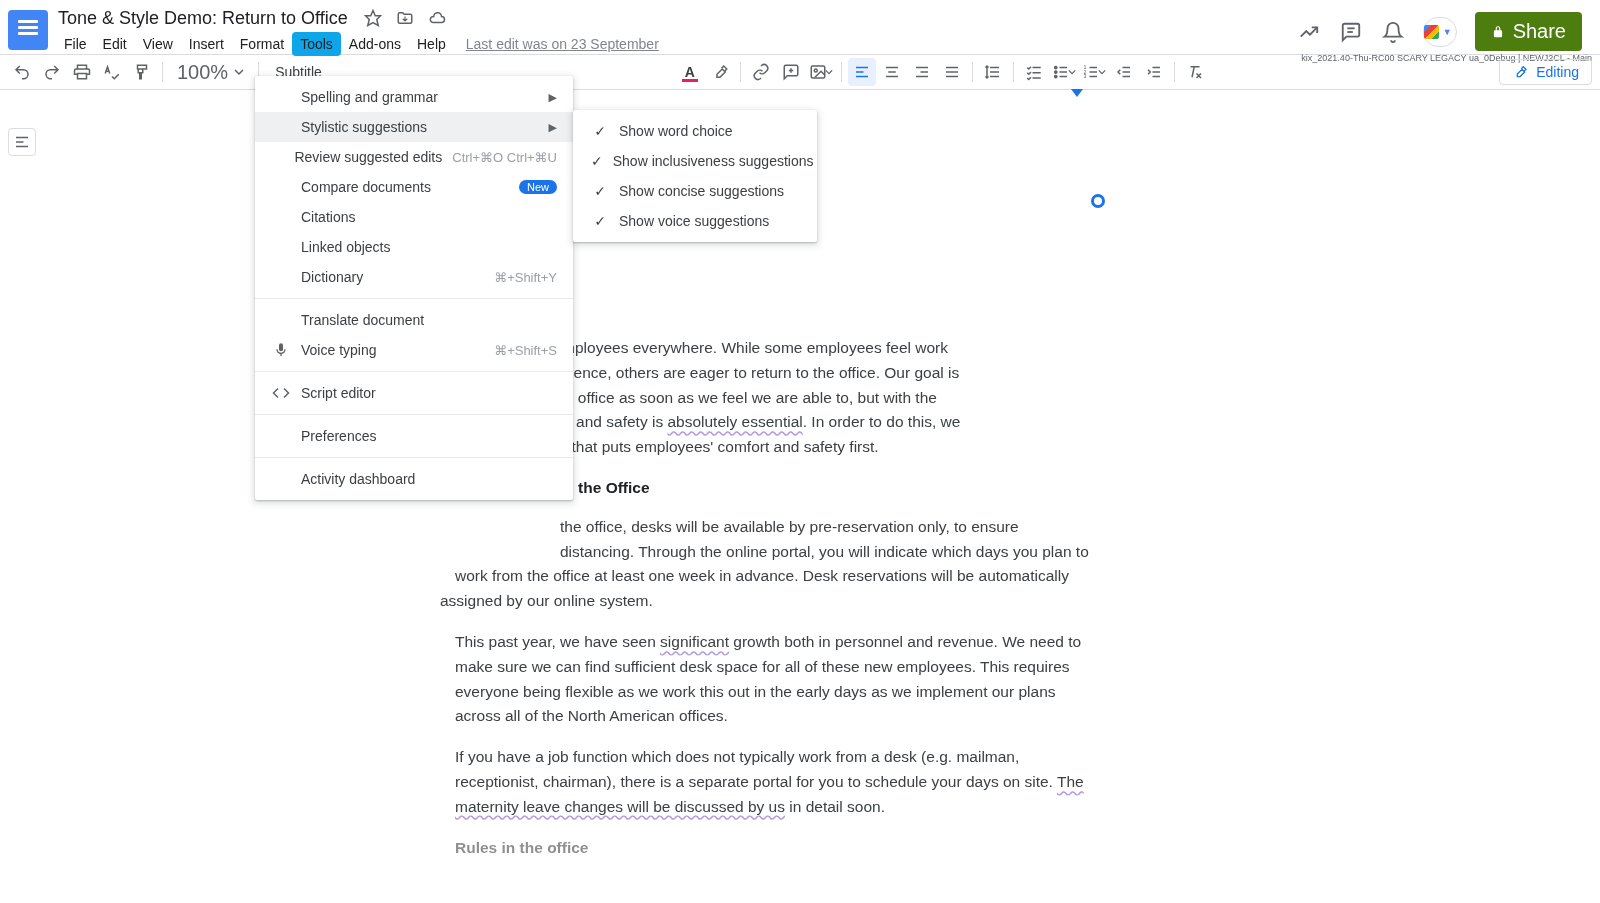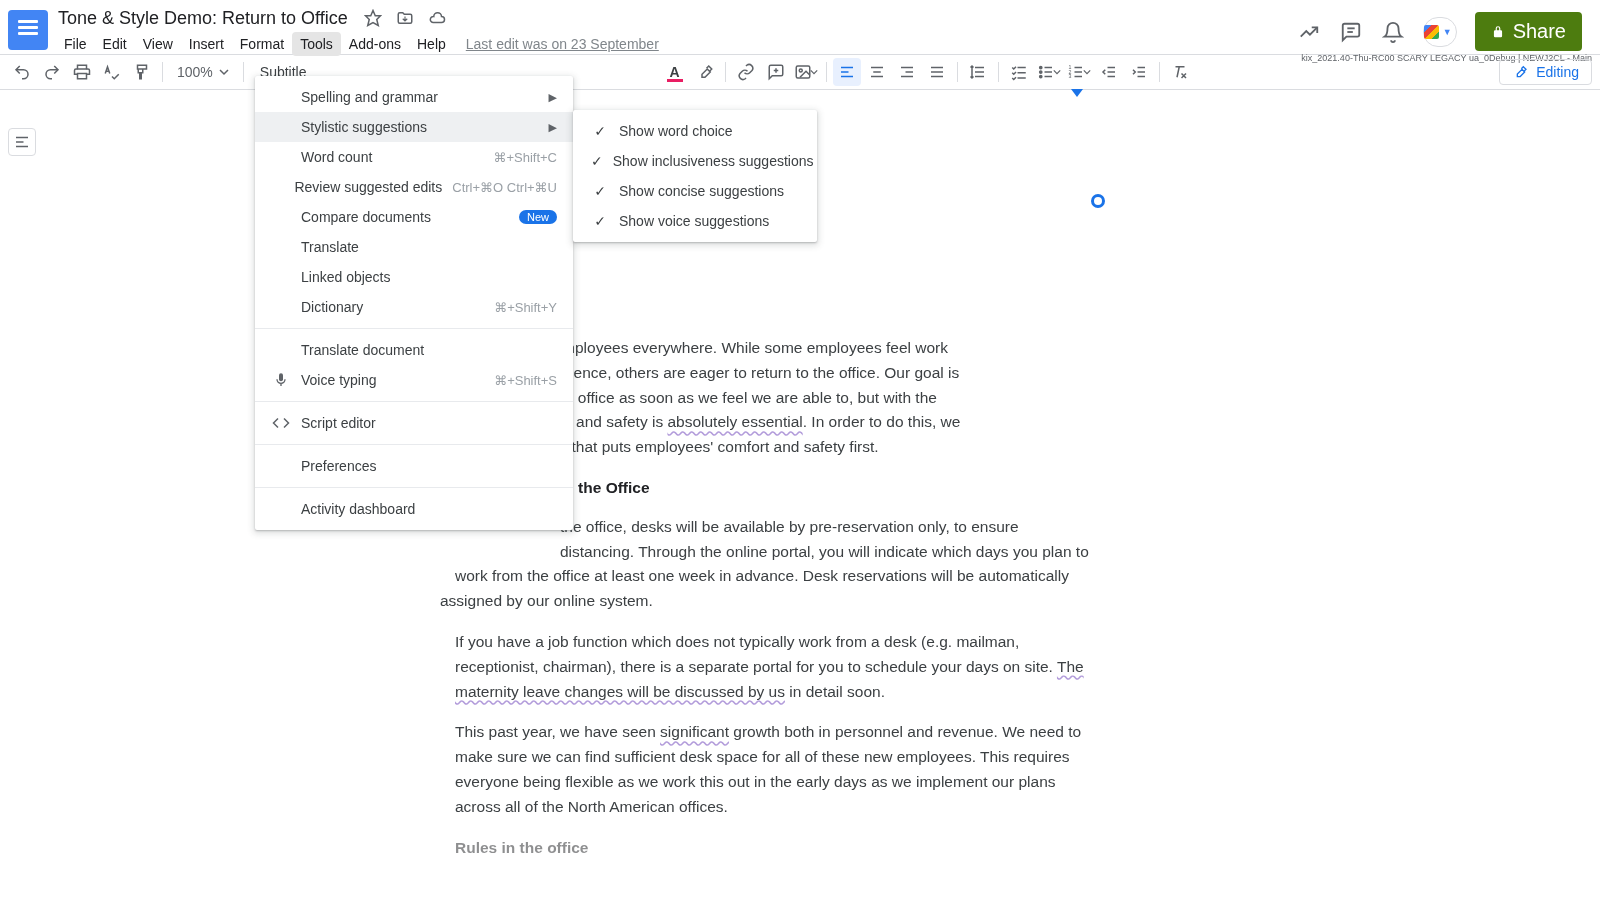--- a/index.html
+++ b/index.html
@@ -58,21 +58,21 @@
     height: 28px;
     font-size: 14px;
     color: #202124;
   }
   .menubar .menu-item {
     padding: 4px 8px;
     border-radius: 4px;
     cursor: pointer;
   }
   .menubar .menu-item.active {
-    background: #e5e5e5;
+    background: #0ea5e9;
   }
   .last-edit {
     color: #80868b;
     text-decoration: underline;
     margin-left: 12px;
     font-size: 14px;
   }
   .right-actions {
     display: flex;
     align-items: center;
@@ -113,21 +113,21 @@
   }
   .tb-btn {
     width: 28px; height: 28px;
     display:flex; align-items:center; justify-content:center;
     color:#5f6368; cursor:pointer; border-radius:4px;
   }
   .tb-btn.active { background:#e8f0fe; color:#1a73e8; }
   .tb-sep { width:1px; height:20px; background:#dadce0; margin:0 4px; }
   .zoom-box {
     display:flex; align-items:center; gap:6px;
-    padding: 0 8px; color:#5f6368; font-size:14px; cursor:pointer;
+    padding: 0 8px; color:#5f6368; font-size:20px; cursor:pointer;
   }
   .style-box {
     padding: 0 10px; color:#3c4043; font-size:14px; cursor:pointer;
     min-width: 44px;
   }
   .text-color { position:relative; }
   .text-color::after {
     content:""; position:absolute; left:6px; right:6px; bottom:4px; height:3px; background:#e91e63;
   }
   .editing-pill {
@@ -481,57 +481,52 @@
     <span>t employee comfort and safety is </span><span class="wavy">absolutely essential</span><span>. In order to do this, we</span><br>
     <span>eturn to office plan that puts employees' comfort and safety first.</span>
   </p>
   <p class="section-h"><span style="margin-left:120px">in the Office</span></p>
   <p>
     <span style="margin-left:120px">the office, desks will be available by pre-reservation only, to ensure</span><br>
     <span style="margin-left:120px">distancing. Through the online portal, you will indicate which days you plan to</span><br>
     <span style="margin-left:15px">work from the office at least one week in advance.  Desk reservations will be automatically assigned by our online system.</span>
   </p>
   <p style="margin-left:15px">
-    <span>If you have a job function which does not typically work from a desk (e.g. mailman, receptionist, chairman), there is a separate portal for you to schedule your days on site. </span><span class="wavylink">The maternity leave changes will be discussed by us</span><span> in detail soon.</span>
+    <span>This past year, we have seen </span><span class="wavy">significant</span><span> growth both in personnel and revenue. We need to make sure we can find sufficient desk space for all of these new employees. This requires everyone being flexible as we work this out in the early days as we implement our plans across all of the North American offices.</span>
   </p>
   <p style="margin-left:15px">
-    <span>This past year, we have seen </span><span class="wavy">significant</span><span> growth both in personnel and revenue. We need to make sure we can find sufficient desk space for all of these new employees. This requires everyone being flexible as we work this out in the early days as we implement our plans across all of the North American offices.</span>
+    <span>If you have a job function which does not typically work from a desk (e.g. mailman, receptionist, chairman), there is a separate portal for you to schedule your days on site. </span><span class="wavylink">The maternity leave changes will be discussed by us</span><span> in detail soon.</span>
   </p>
   <p class="section-h" style="margin-left:15px; opacity:.5"><span>Rules in the office</span></p>
 </div>
 
 <div id="tools-menu" class="menu-panel">
     <div class="row">
       <span class="left-ic"></span>
       <span class="lbl">Spelling and grammar</span>
       <span class="arrow">▶</span>
     </div>
     <div class="row highlight">
       <span class="left-ic"></span>
       <span class="lbl">Stylistic suggestions</span>
       <span class="arrow">▶</span>
     </div>
     <div class="row">
       <span class="left-ic"></span>
-      <span class="lbl">Word count</span>
-      <span class="hint">⌘+Shift+C</span>
-    </div>
-    <div class="row">
-      <span class="left-ic"></span>
       <span class="lbl">Review suggested edits</span>
       <span class="hint">Ctrl+⌘O Ctrl+⌘U</span>
     </div>
     <div class="row">
       <span class="left-ic"></span>
       <span class="lbl">Compare documents</span>
       <span class="new-badge">New</span>
     </div>
     <div class="row">
       <span class="left-ic"></span>
-      <span class="lbl">Translate</span>
+      <span class="lbl">Citations</span>
     </div>
     <div class="row">
       <span class="left-ic"></span>
       <span class="lbl">Linked objects</span>
     </div>
     <div class="row">
       <span class="left-ic"></span>
       <span class="lbl">Dictionary</span>
       <span class="hint">⌘+Shift+Y</span>
     </div>

